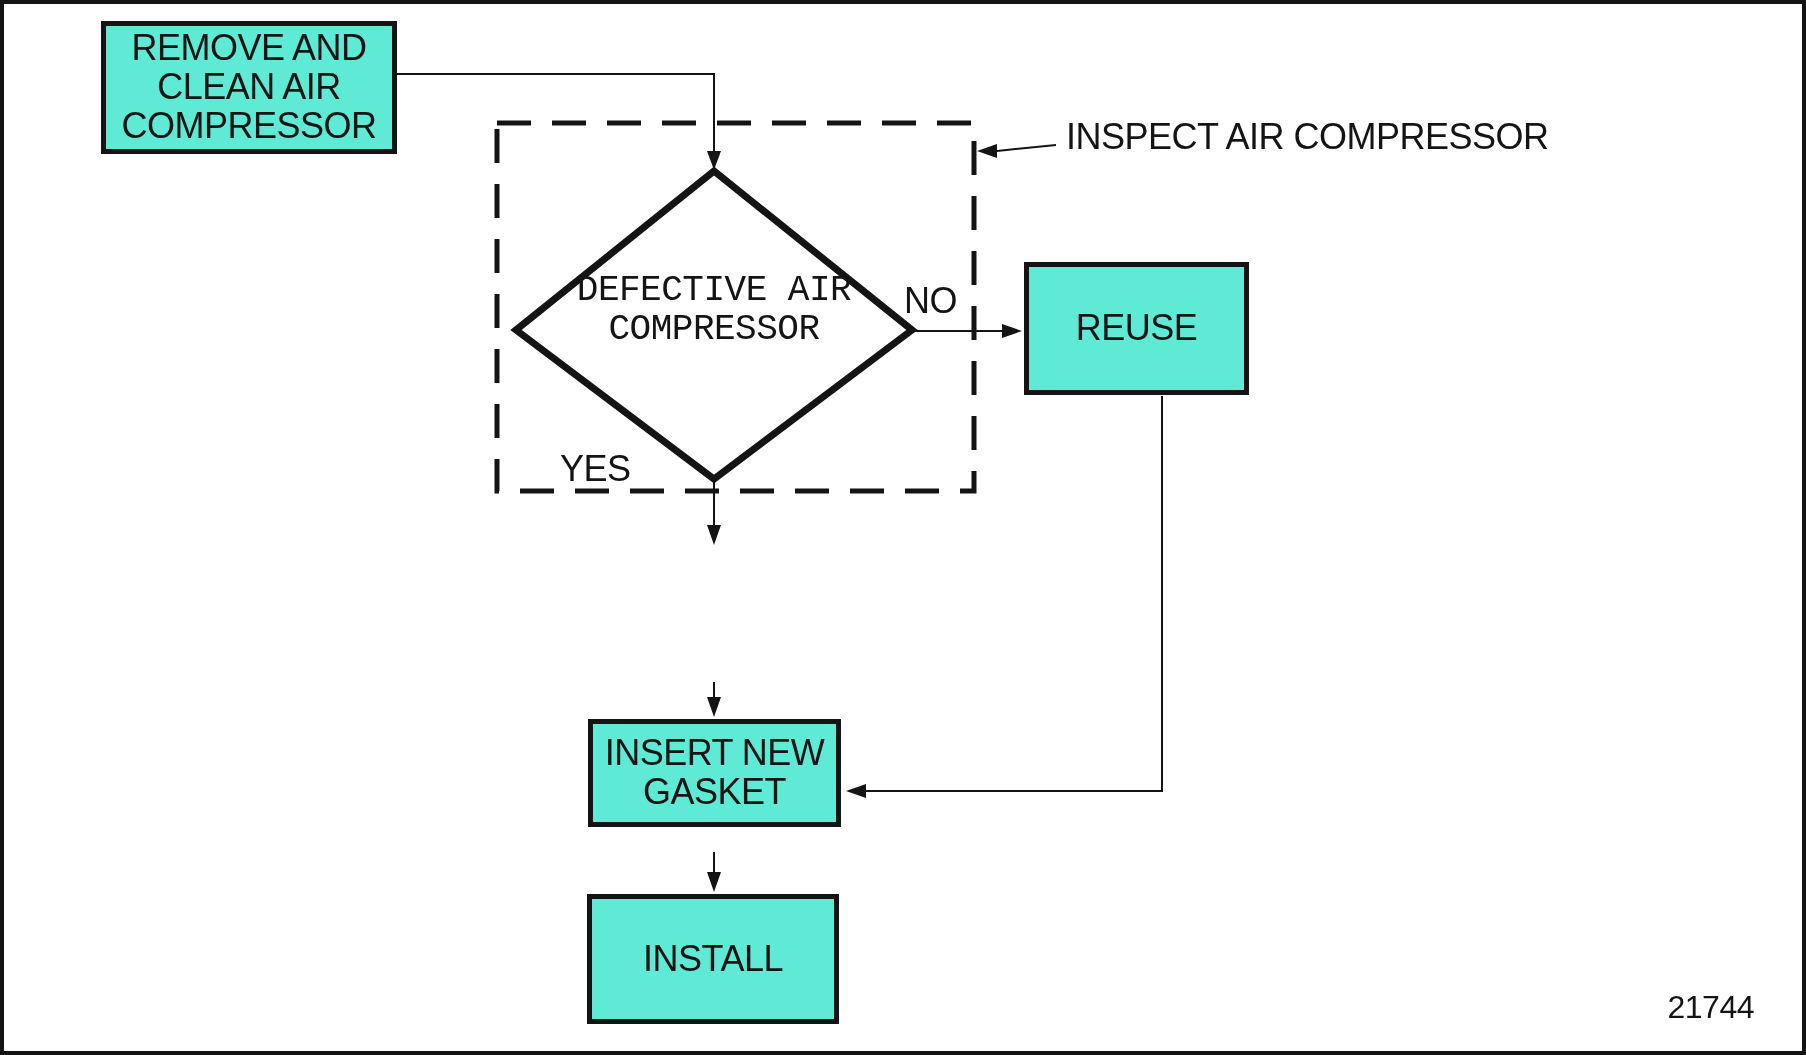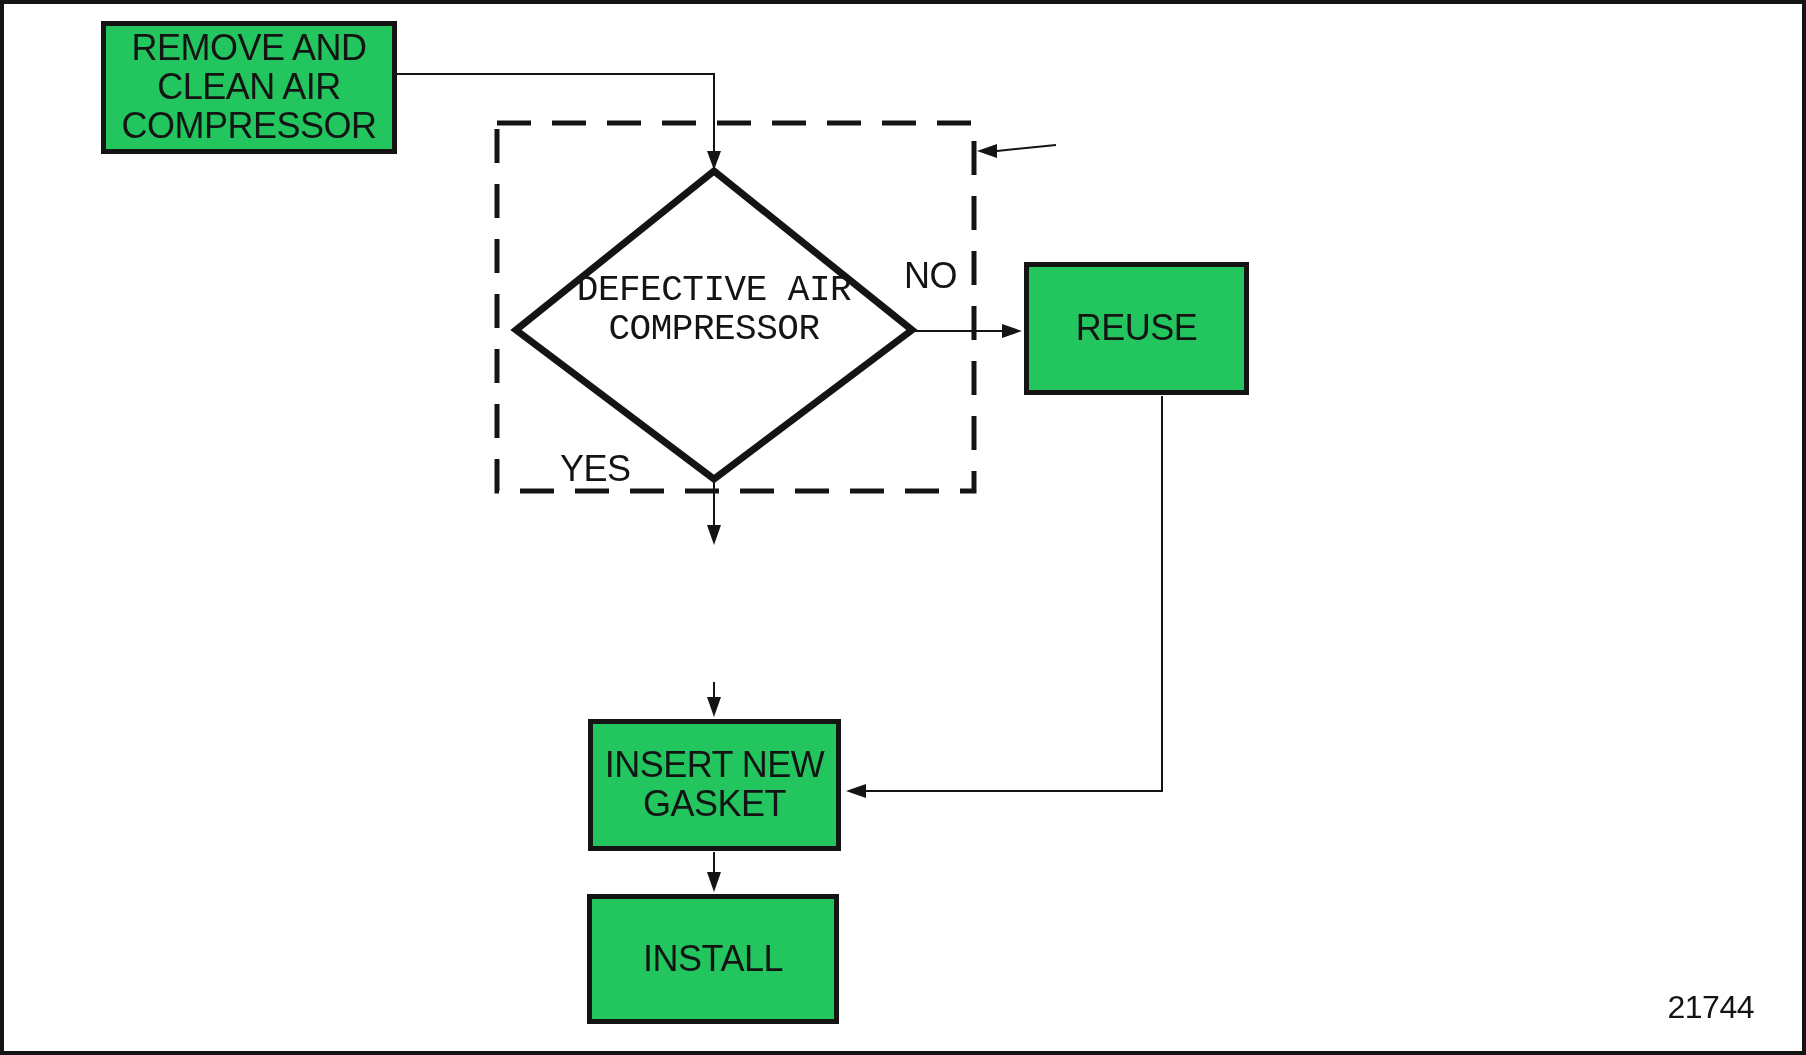--- a/index.html
+++ b/index.html
@@ -12,37 +12,37 @@
     font-family:"Liberation Sans","DejaVu Sans",sans-serif;
     color:var(--ink,#141414);
     overflow:hidden;
   }
   #wires{position:absolute;left:0;top:0;width:1806px;height:1055px;}
   .node{
     position:absolute;
     display:flex;align-items:center;justify-content:center;
     text-align:center;
     border:5px solid var(--ink,#141414);
-    background:#22c55e;
+    background:#5eead4;
     box-sizing:border-box;
   }
   .txt{
     white-space:pre-line;
     font-size:36px;
     line-height:1.08;
     letter-spacing:-0.5px;
   }
   .free-label{position:absolute;}
   #node-remove  {left:97px;  top:17px;  width:296px; height:133px;}
   #node-reuse   {left:1020px;top:258px; width:225px; height:133px;}
   #node-replace {left:584px; top:543px; width:253px; height:134px;}
-  #node-gasket  {left:584px; top:715px; width:253px; height:132px;}
+  #node-gasket  {left:584px; top:715px; width:253px; height:108px;}
   #node-install {left:583px; top:890px; width:252px; height:130px;}
   #diamond-label{left:535px; top:268px; width:350px; text-align:center;font-family:Liberation Mono, monospace;}
-  #label-no     {left:900px; top:253px;}
+  #label-no     {left:900px; top:278px;}
   #label-yes    {left:556px; top:446px;}
   #label-inspect{left:1062px;top:114px;}
   #figure-number{left:1590px;top:986px;width:160px;text-align:right;font-size:32px;}
 </style>
 </head>
 <body>
 
 <div id="canvas" style="--ink: #141414; --bg: #ffffff;">
 
   <svg id="wires" viewBox="0 0 1806 1055" xmlns="http://www.w3.org/2000/svg">
@@ -91,16 +91,17 @@
   <div class="node" id="node-install">
     <span class="txt">INSTALL</span>
   </div>
 
   <div class="free-label txt" id="diamond-label">DEFECTIVE AIR
 COMPRESSOR</div>
 
   <div class="free-label txt" id="label-no">NO</div>
   <div class="free-label txt" id="label-yes">YES</div>
 
+  <div class="free-label txt" id="label-inspect">INSPECT AIR COMPRESSOR</div>
 
   <div class="free-label txt" id="figure-number">21744</div>
 
 </div>
 
 </body></html>

